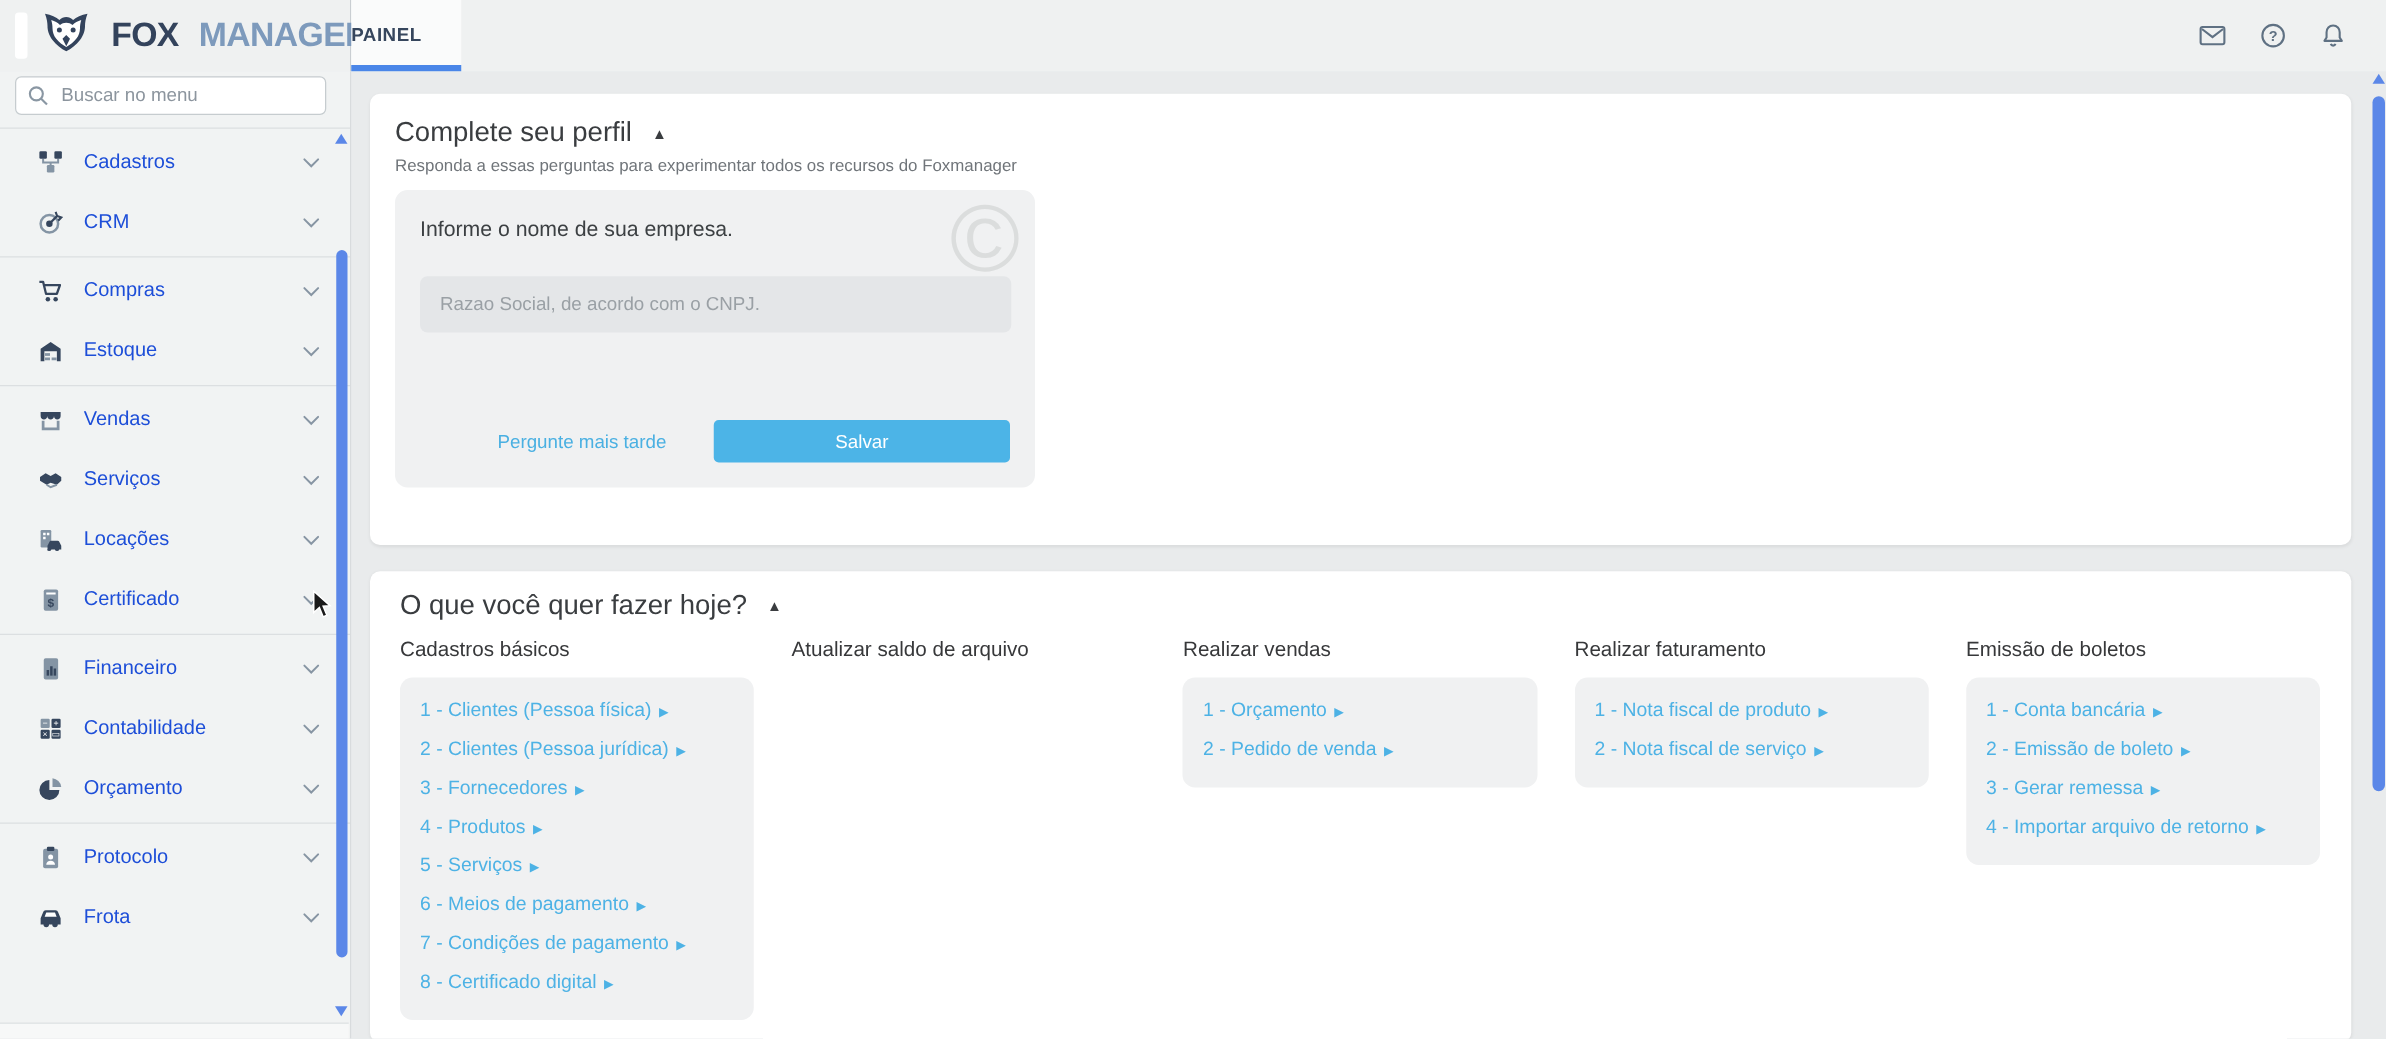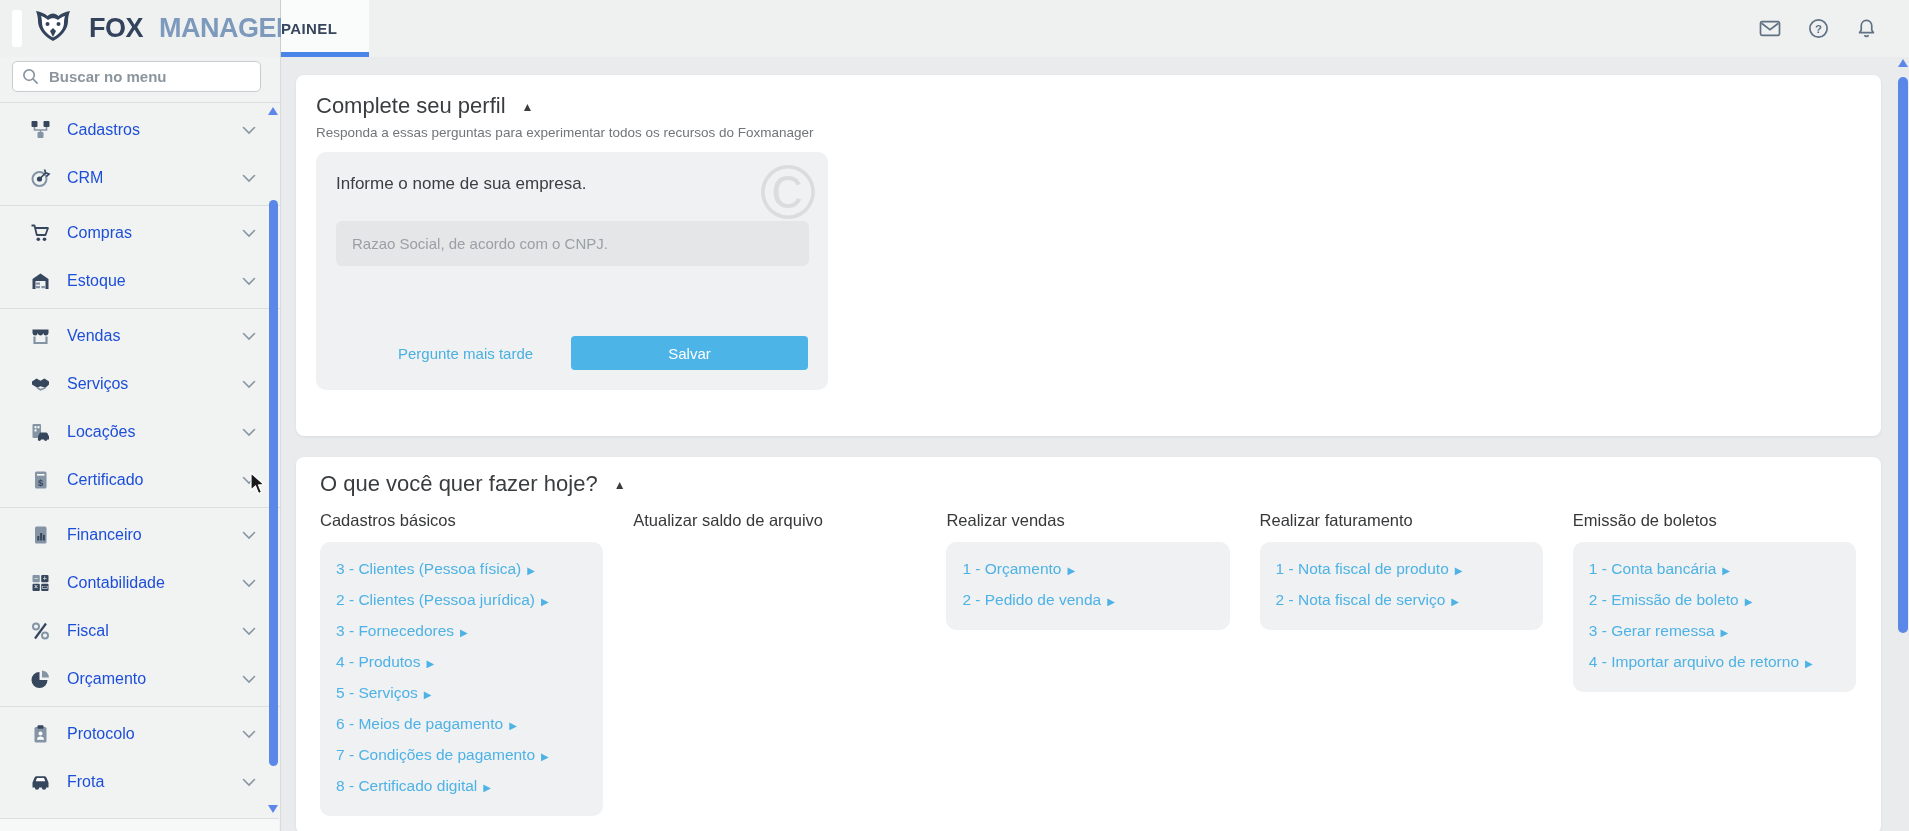--- a/index.html
+++ b/index.html
@@ -17,21 +17,21 @@
   .logo-fox { color:#33435c; }
   .logo-manager { color:#7d9abc; }
   .tab { width:88px; position:relative; background:#fafbfb; display:flex; align-items:center; justify-content:flex-start; font-weight:bold; font-size:15px; color:#36465d; letter-spacing:0.4px; cursor:pointer; }
   .tab-underline { position:absolute; bottom:0; left:0; right:0; height:5px; background:#4a86e8; }
   .topbar-icons { display:flex; gap:27px; align-items:center; margin-left:auto; padding-right:32px; }
   .topbar-icons .tb-icon { display:flex; cursor:pointer; }
 
   
   .sidebar { position:absolute; top:57px; left:0; width:281px; bottom:0; background:#f1f3f3; border-right:1px solid #d8dbdd; padding-top:4px; }
   .search-box { margin:0 19px 10px 12px; height:31px; background:#fff; border:1px solid #c6cccf; border-radius:5px; display:flex; align-items:center; padding:0 9px; gap:8px; }
-  .search-box input { border:none; outline:none; flex:1; font-size:15px; color:#701a75; background:transparent; font-family:"Liberation Sans", sans-serif;font-weight:bold; }
+  .search-box input { border:none; outline:none; flex:1; font-size:15px; color:#701a75; background:transparent; font-family:"Liberation Sans", sans-serif; }
   .search-box input::placeholder { color:#8c959e; }
   .menu-divider { border-top:1px solid #dcdfe1; margin:3px 0; }
   .menu-item { height:48px; display:flex; align-items:center; padding:0 24px 0 30px; color:#1d4ed8; font-size:16px; cursor:pointer; }
   .mi-icon { width:23px; margin-right:14px; display:flex; align-items:center; }
   .mi-label { flex:1; }
   .mi-chevron { display:flex; }
   .sidebar-footer { position:absolute; bottom:0; left:0; right:1px; height:13px; background:#f7f8f8; border-top:1px solid #dcdfe1; }
   .side-scrollbar { position:absolute; top:0; bottom:0; right:2px; width:9px; }
   .arrow-up { width:0; height:0; border-left:5px solid transparent; border-right:5px solid transparent; border-bottom:8px solid #5b87e8; cursor:pointer; }
   .arrow-down { width:0; height:0; border-left:5px solid transparent; border-right:5px solid transparent; border-top:8px solid #5b87e8; cursor:pointer; }
@@ -293,35 +293,20 @@
           <span class="mi-label">Contabilidade</span>
           <span class="mi-chevron">
             <svg width="14" height="9" viewBox="0 0 14 9">
               <polyline points="1.5,1.5 7,7 12.5,1.5" stroke="#8795a3" stroke-width="1.6" fill="none" stroke-linecap="round"></polyline>
             </svg>
           </span>
         </div>
         <div class="menu-item">
           <span class="mi-icon">
             <svg width="21" height="20" viewBox="0 0 20 20">
-              <path d="M15.5 2.5 L4.5 17.5" stroke="#36465d" stroke-width="2.2"></path>
-              <circle cx="5.5" cy="5.5" r="3" fill="none" stroke="#8494a4" stroke-width="2"></circle>
-              <circle cx="14.5" cy="14.5" r="3" fill="none" stroke="#8494a4" stroke-width="2"></circle>
-            </svg>
-          </span>
-          <span class="mi-label">Fiscal</span>
-          <span class="mi-chevron">
-            <svg width="14" height="9" viewBox="0 0 14 9">
-              <polyline points="1.5,1.5 7,7 12.5,1.5" stroke="#8795a3" stroke-width="1.6" fill="none" stroke-linecap="round"></polyline>
-            </svg>
-          </span>
-        </div>
-        <div class="menu-item">
-          <span class="mi-icon">
-            <svg width="21" height="20" viewBox="0 0 20 20">
               <path d="M9 3 a8 8 0 1 0 8 8 H9 Z" fill="#36465d"></path>
               <path d="M11.5 1.5 a8 8 0 0 1 7 7 h-7 Z" fill="#8494a4"></path>
             </svg>
           </span>
           <span class="mi-label">Orçamento</span>
           <span class="mi-chevron">
             <svg width="14" height="9" viewBox="0 0 14 9">
               <polyline points="1.5,1.5 7,7 12.5,1.5" stroke="#8795a3" stroke-width="1.6" fill="none" stroke-linecap="round"></polyline>
             </svg>
           </span>
@@ -387,21 +372,21 @@
 
     <section class="card today-card">
       <div class="card-title-row">
         <h2 class="card-title">O que você quer fazer hoje?</h2>
         <span class="collapse-icon">▲</span>
       </div>
       <div class="columns" id="today-columns">
           <div class="today-col">
             <h3 class="col-header">Cadastros básicos</h3>
             <div class="col-panel">
-              <div class="link-row"><span>3 - Clientes (Pessoa física)</span><span class="link-arrow">▶</span></div>
+              <div class="link-row"><span>1 - Clientes (Pessoa física)</span><span class="link-arrow">▶</span></div>
               <div class="link-row"><span>2 - Clientes (Pessoa jurídica)</span><span class="link-arrow">▶</span></div>
               <div class="link-row"><span>3 - Fornecedores</span><span class="link-arrow">▶</span></div>
               <div class="link-row"><span>4 - Produtos</span><span class="link-arrow">▶</span></div>
               <div class="link-row"><span>5 - Serviços</span><span class="link-arrow">▶</span></div>
               <div class="link-row"><span>6 - Meios de pagamento</span><span class="link-arrow">▶</span></div>
               <div class="link-row"><span>7 - Condições de pagamento</span><span class="link-arrow">▶</span></div>
               <div class="link-row"><span>8 - Certificado digital</span><span class="link-arrow">▶</span></div>
             </div>
           </div>
           <div class="today-col">

